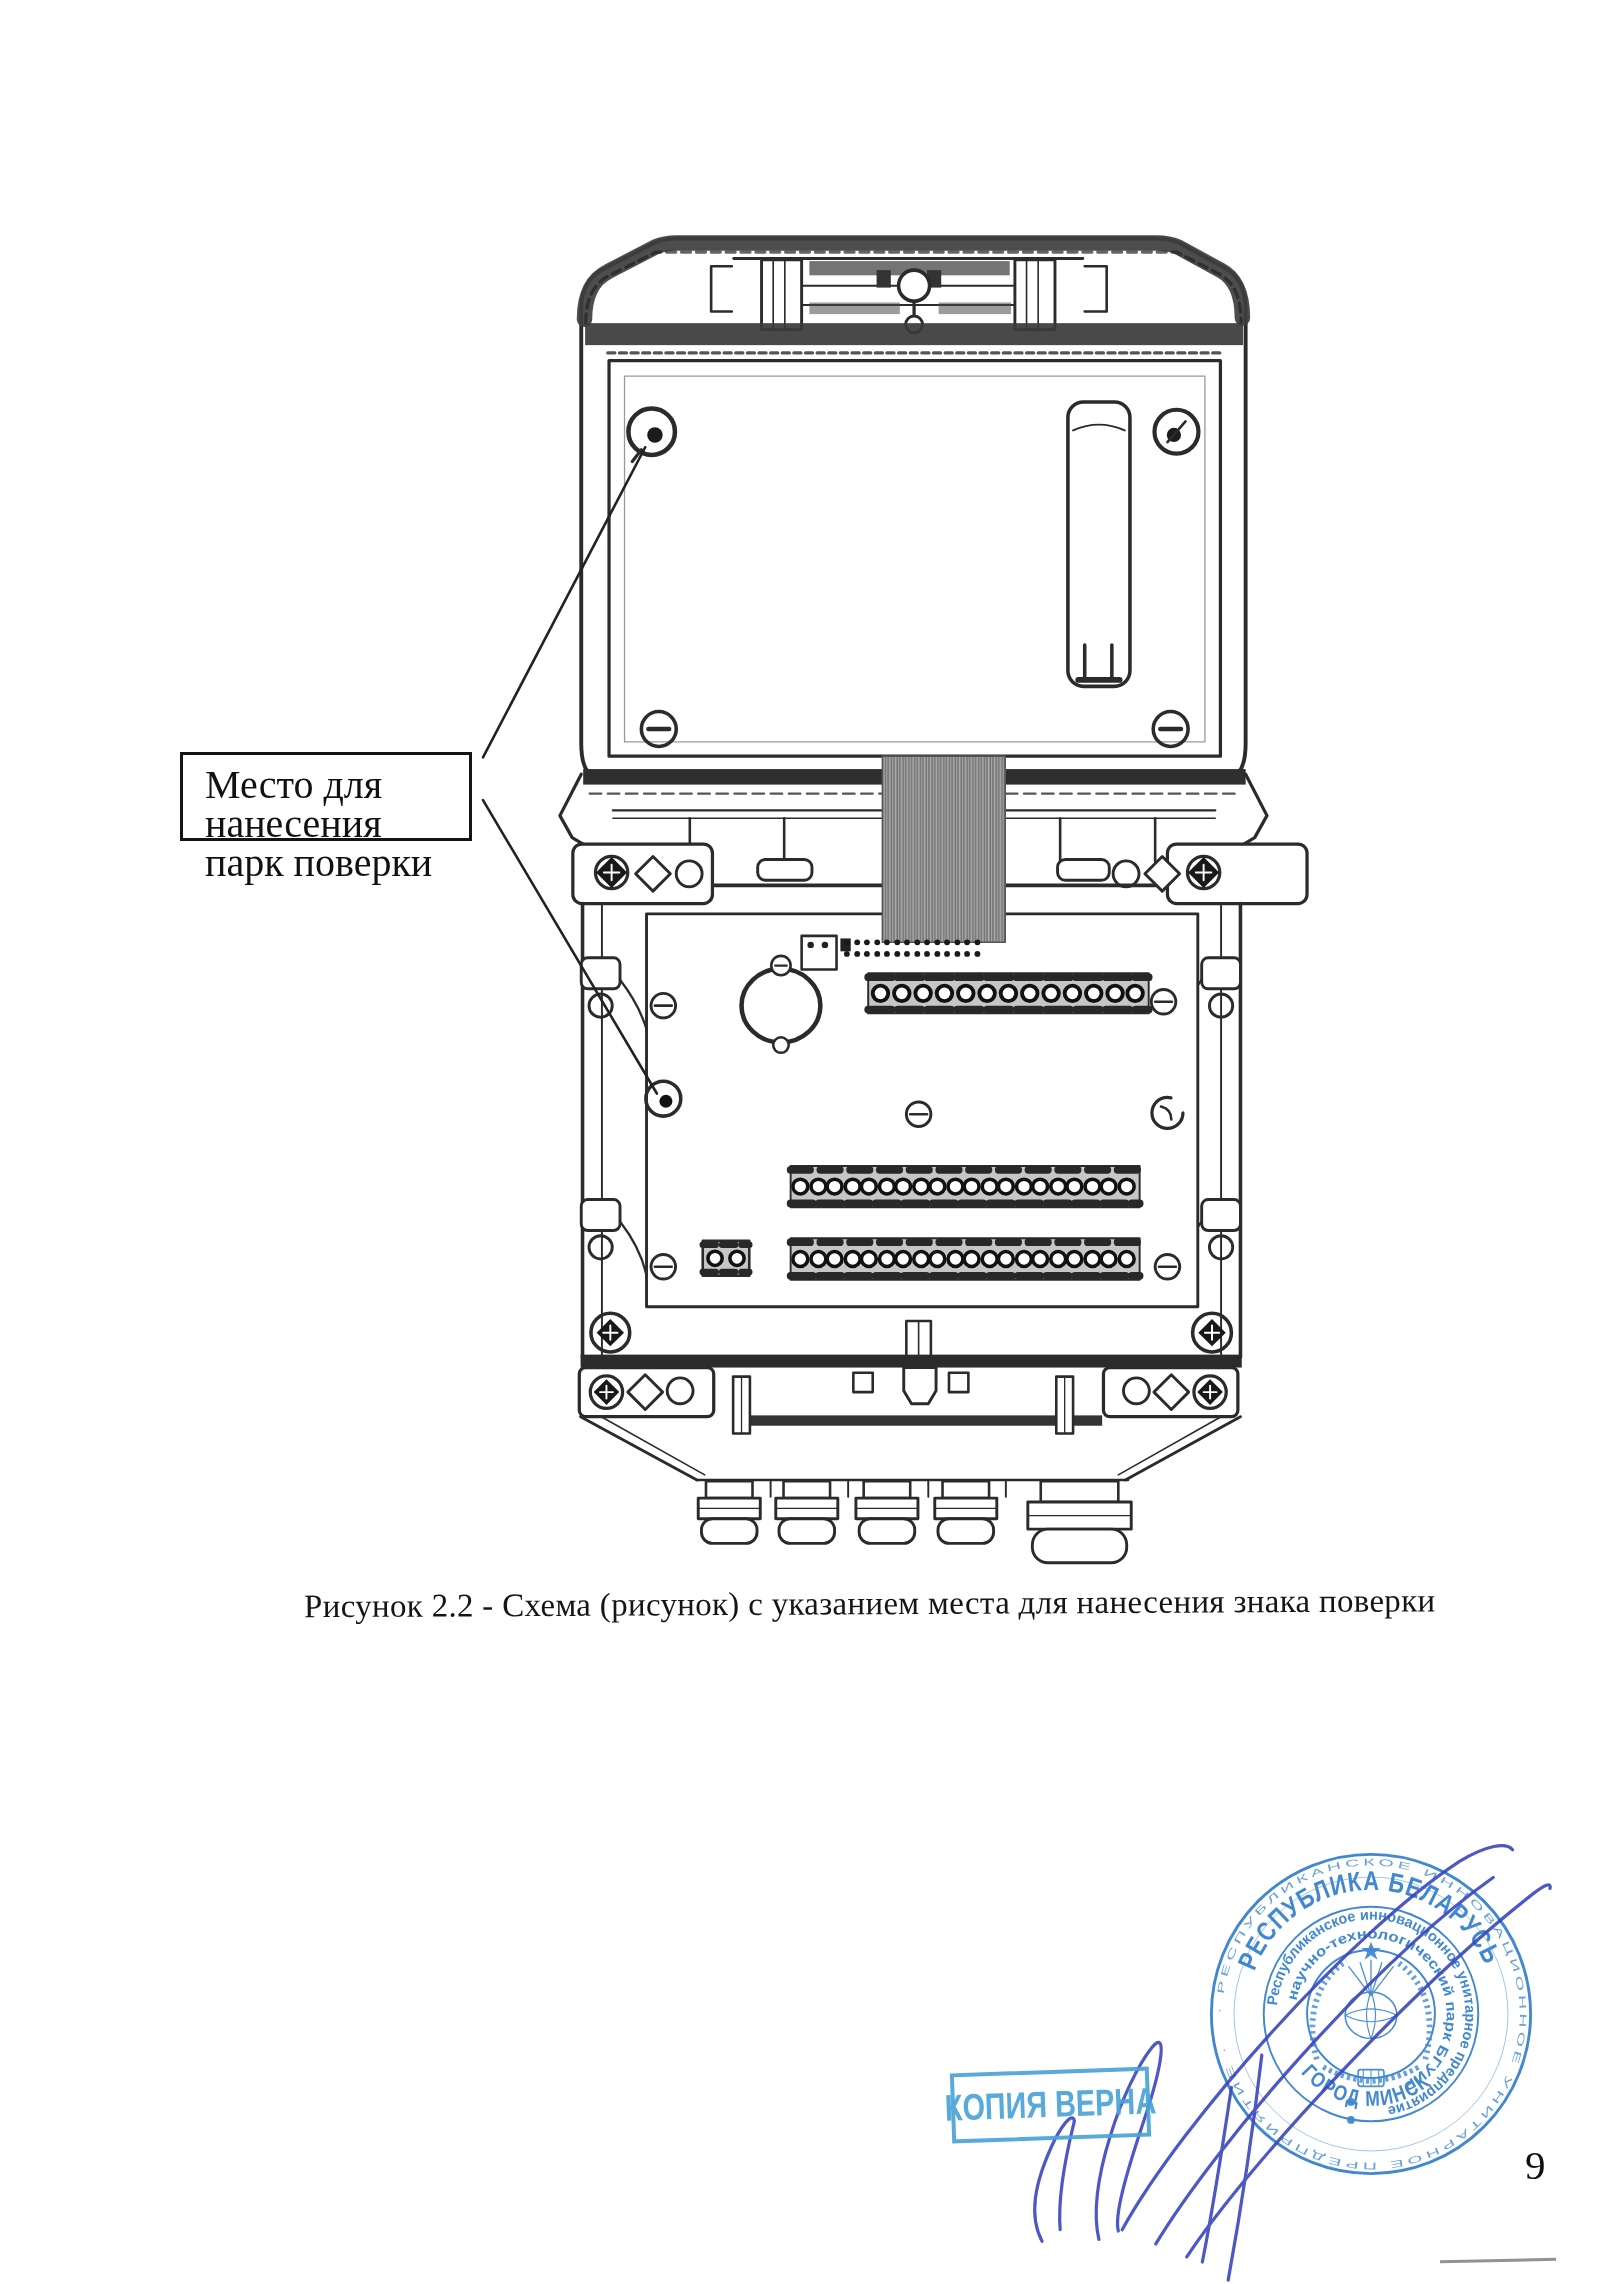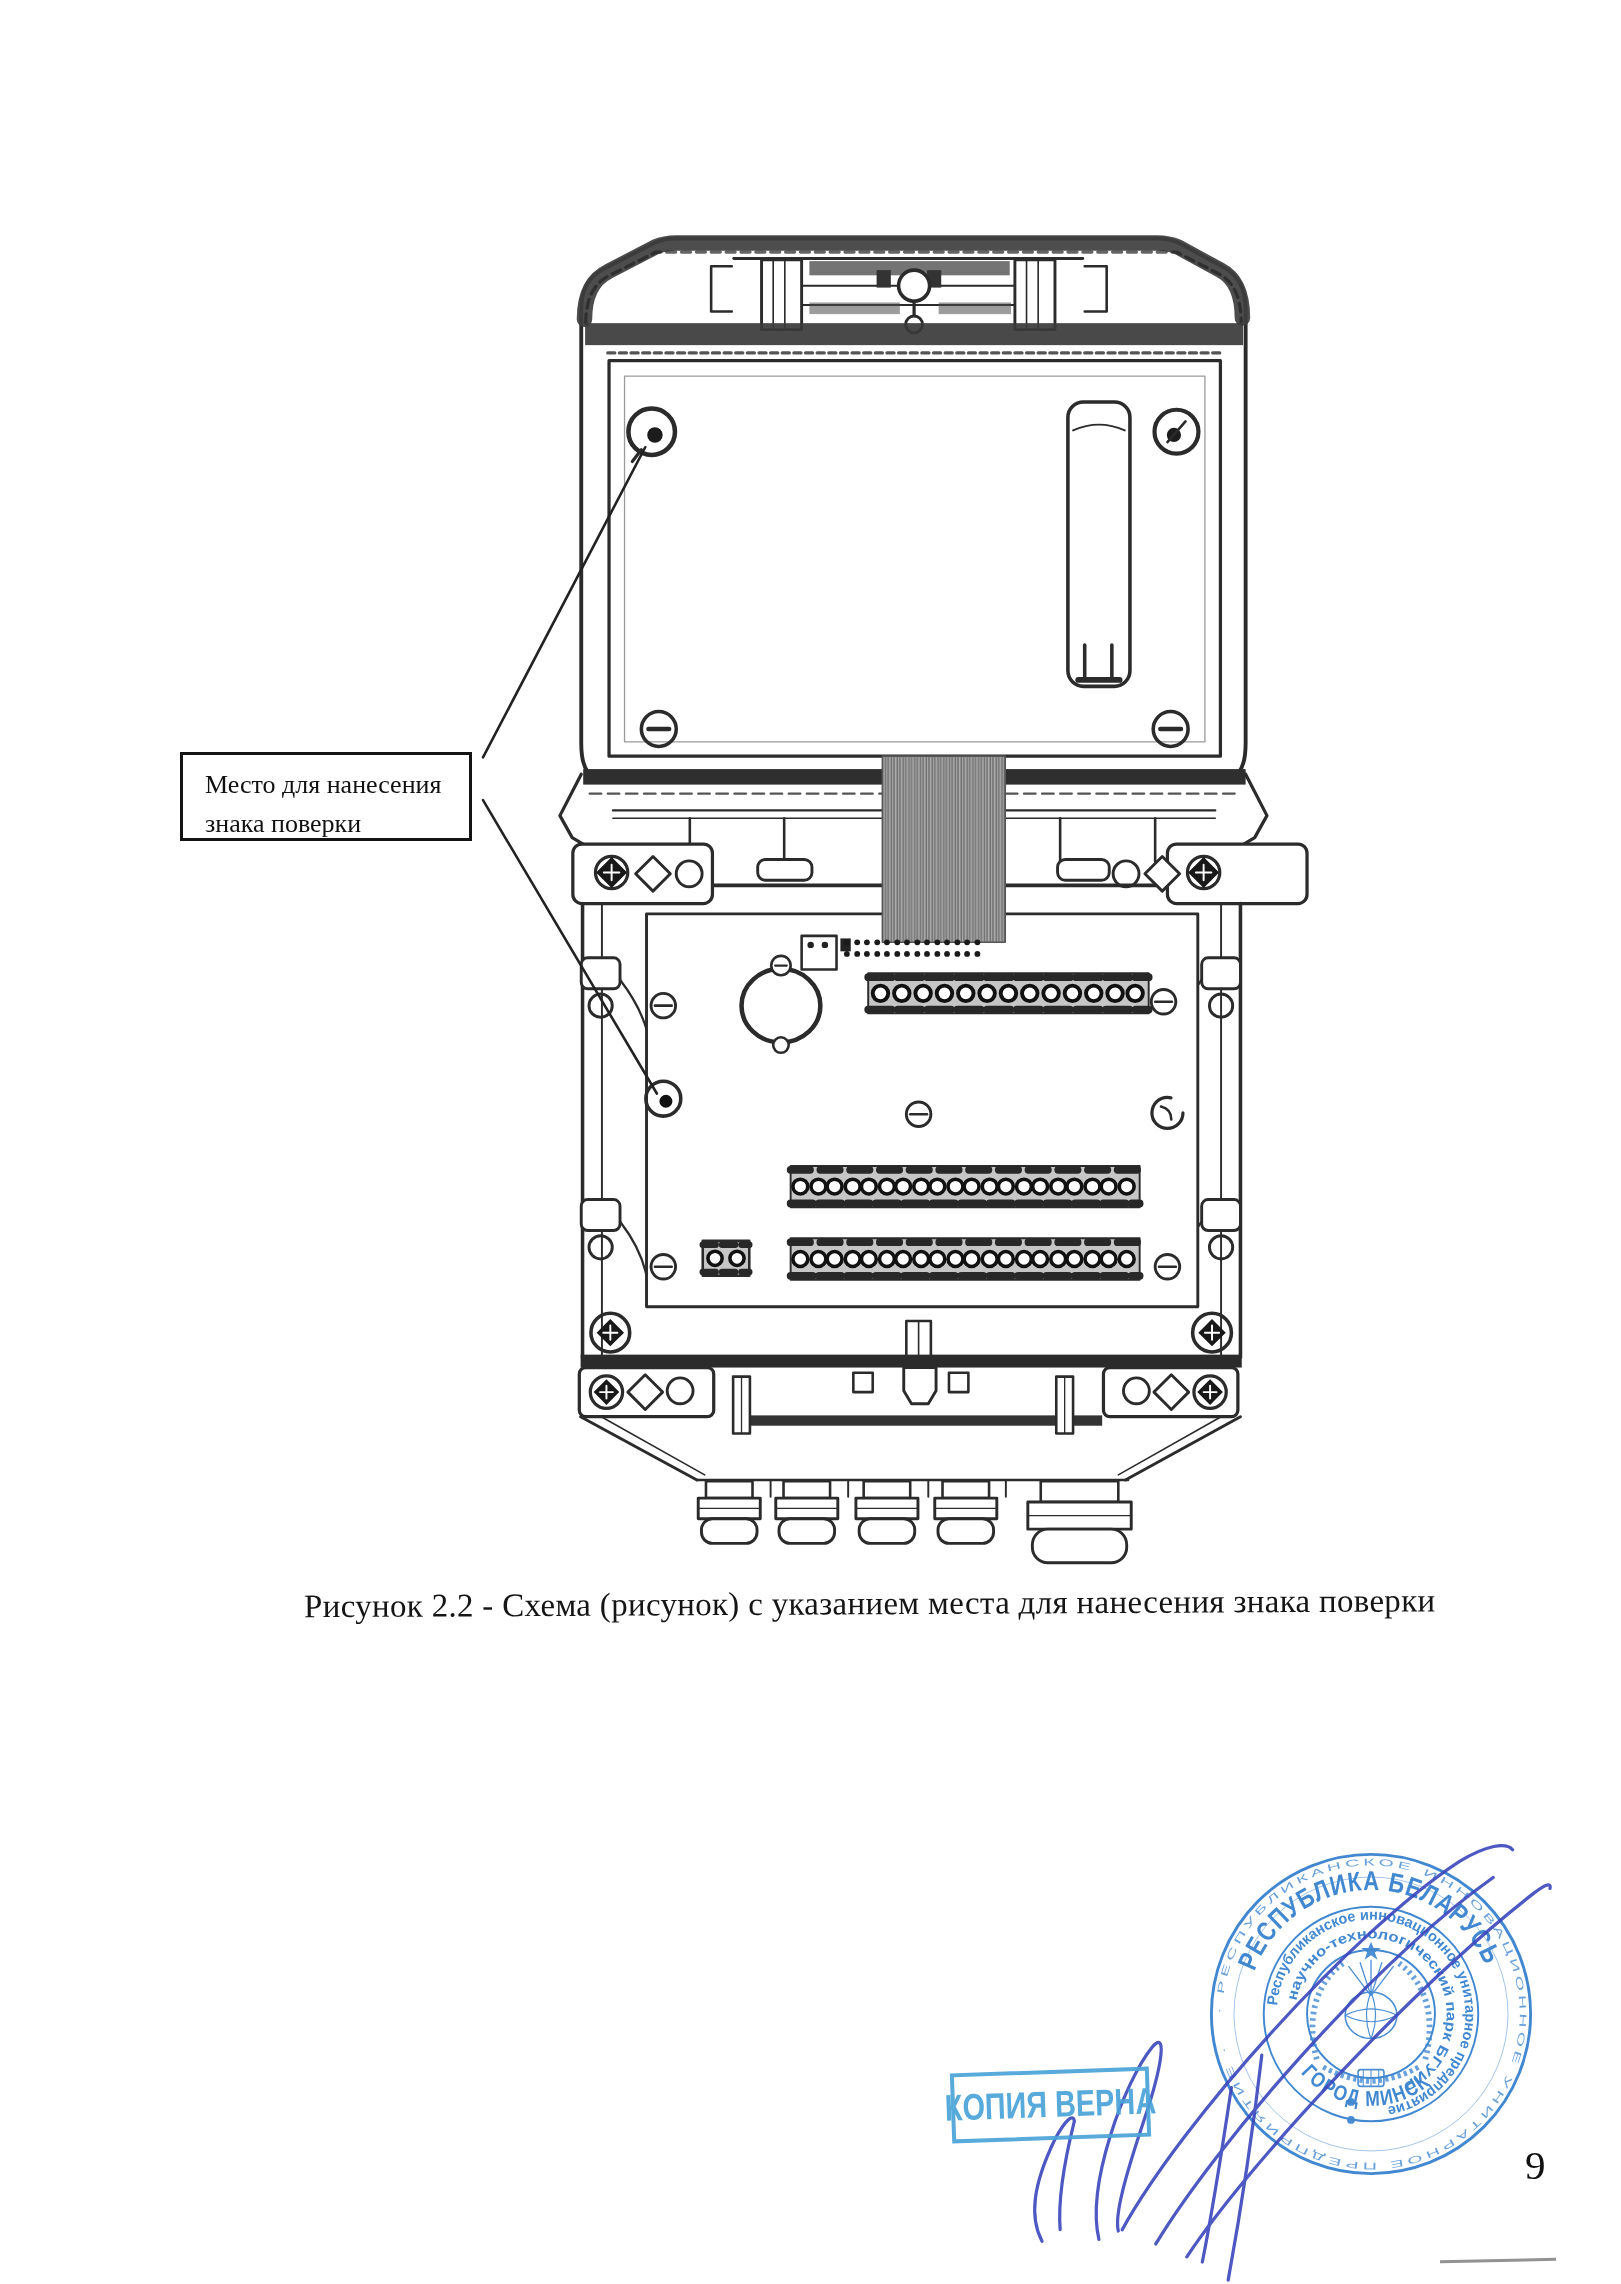--- a/index.html
+++ b/index.html
@@ -4,21 +4,21 @@
 <style>
   html,body{margin:0;padding:0;background:#888;}
   .page{
     position:relative; width:1622px; height:2284px; background:#ffffff;
     overflow:hidden; font-family:"Liberation Serif", serif; color:#1a1a1a;
   }
   
   .callout{
     position:absolute; left:180px; top:752px; width:292px; height:89px;
     border:3.2px solid #141414; background:#fff; box-sizing:border-box;
-    padding:10.3px 0 0 22px; line-height:39px; font-size:26px; color:#111;
+    padding:10.3px 0 0 22px; line-height:39px; font-size:40px; color:#111;
   }
   
   .caption{
     position:absolute; left:304px; top:1585px; width:1228px;
     font-size:33px; color:#151515; transform:rotate(-0.3deg);
     letter-spacing:0.3px; white-space:nowrap;
   }
   
   .copy-stamp{
     position:absolute; left:951px; top:2070px; width:199px; height:70px;
@@ -379,21 +379,21 @@
         <path d="M1590 2345 H1750" stroke-width="2"></path>
       </g>
 
       <path d="M747 1172 L998 692" stroke="#222" stroke-width="4"></path>
       <path d="M747 1238 L1016 1692" stroke="#222" stroke-width="4"></path>
     </g>
   </svg>
 
   <div class="callout">
     <div>Место для нанесения</div>
-    <div>знака поверки</div>
+    <div>парк поверки</div>
   </div>
 
   <div class="caption">Рисунок 2.2 - Схема (рисунок) с указанием места для нанесения знака поверки</div>
 
   <svg class="layer" style="left:1203px; top:1846px; opacity:.9;" width="336" height="336" viewBox="0 0 520 520">
     <defs>
       <path id="arcOuter" d="M30 260 A230 230 0 1 1 490 260 A230 230 0 1 1 30 260"></path>
       <path id="arcMain" d="M79.6 194.3 A192 192 0 0 1 440.4 194.3"></path>
       <path id="arcMid" d="M114.6 247.3 A146 146 0 1 1 272.7 405.4"></path>
       <path id="arcInner" d="M144.8 239.7 A117 117 0 1 1 280.3 375.2"></path>

